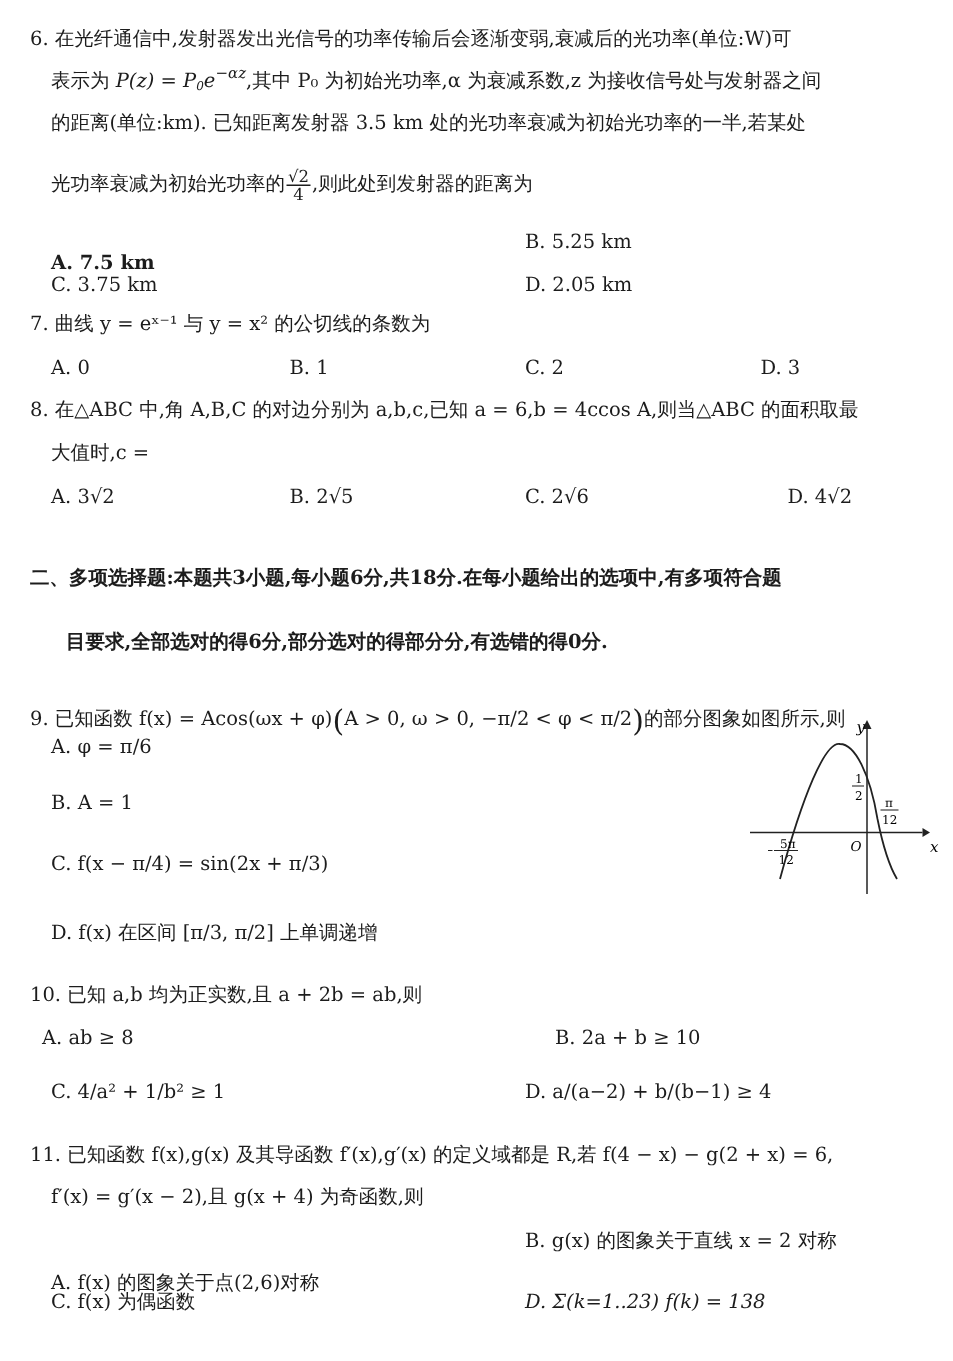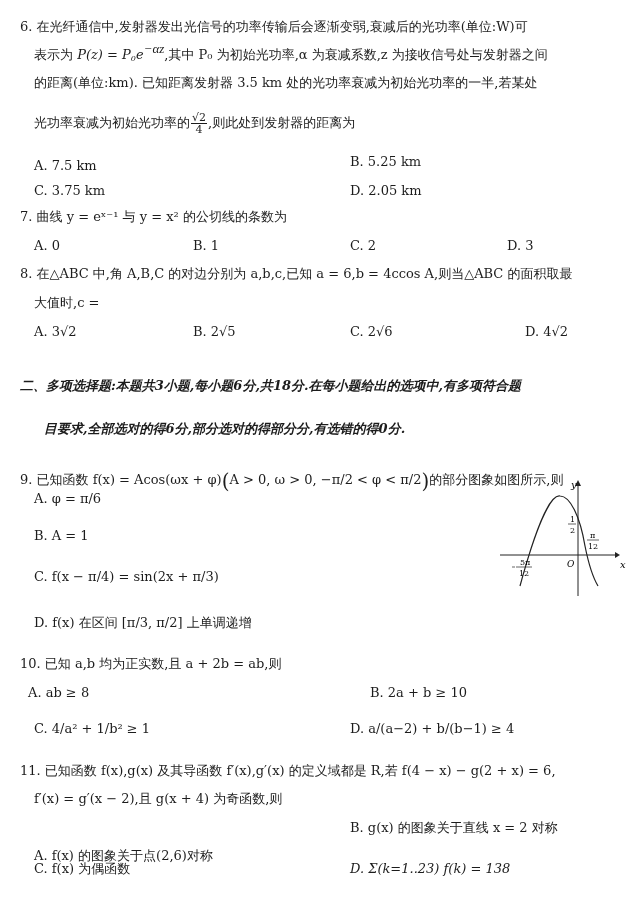--- a/index.html
+++ b/index.html
@@ -6,44 +6,44 @@
   body {
     width: 635px; height: 907px; overflow: hidden; position: relative;
     font-family: "DejaVu Serif", "Liberation Serif", serif;
     color: #1c1c1c; font-size: 13px;
   }
   .line { position: absolute; white-space: nowrap; line-height: 18px; }
   .q { left: 20px; }
   .ind { left: 34px; }
   .opt { position: absolute; white-space: nowrap; line-height: 18px; }
   i, .it { font-style: italic; }
-  sup { font-size: 13px; vertical-align: 6px; line-height: 0; font-family: Liberation Serif, serif; }
+  sup { font-size: 10px; vertical-align: 6px; line-height: 0; }
   sub { font-size: 8px; vertical-align: -2px; line-height: 0; }
   .frac { display: inline-flex; flex-direction: column; align-items: center; vertical-align: middle; font-size: 11px; line-height: 11px; margin: 0 1px; }
   .frac .num { border-bottom: 1px solid #1c1c1c; padding: 0 1px; }
   .frac .den { padding: 0 1px; }
   .big { font-size: 20px; vertical-align: middle; font-weight: lighter; }
-  .heading { font-weight: bold; font-style: italic; }
+  .heading { font-weight: bold; }
   svg text { font-family: "DejaVu Serif", serif; }
 </style>
 </head>
 <body>
 
 <div class="line q" style="top:18px;">6. 在光纤通信中,发射器发出光信号的功率传输后会逐渐变弱,衰减后的光功率(单位:W)可</div>
 <div class="line ind" style="top:46px;">
   <span>表示为 </span><span class="it"><i>P</i>(<i>z</i>) = <i>P</i><sub>0</sub>e<sup>−<i>αz</i></sup></span><span>,其中 P₀ 为初始光功率,α 为衰减系数,z 为接收信号处与发射器之间</span>
 </div>
 <div class="line ind" style="top:74px;">的距离(单位:km). 已知距离发射器 3.5 km 处的光功率衰减为初始光功率的一半,若某处</div>
 <div class="line ind" style="top:112px;">
   <span>光功率衰减为初始光功率的</span><span class="frac">
       <span class="num">√2</span>
       <span class="den">4</span>
     </span><span>,则此处到发射器的距离为</span>
 </div>
-<div class="opt" style="left:34px;top:157px;">A. 7.5 km</div>
+<div class="opt" style="left:34px;top:167px;font-weight:bold;">A. 7.5 km</div>
 <div class="opt" style="left:350px;top:153px;">B. 5.25 km</div>
 <div class="opt" style="left:34px;top:182px;">C. 3.75 km</div>
 <div class="opt" style="left:350px;top:182px;">D. 2.05 km</div>
 
 <div class="line q" style="top:208px;">7. 曲线 y = eˣ⁻¹ 与 y = x² 的公切线的条数为</div>
 <div class="opt" style="left:34px;top:237px;">A. 0</div>
 <div class="opt" style="left:193px;top:237px;">B. 1</div>
 <div class="opt" style="left:350px;top:237px;">C. 2</div>
 <div class="opt" style="left:507px;top:237px;">D. 3</div>
 

